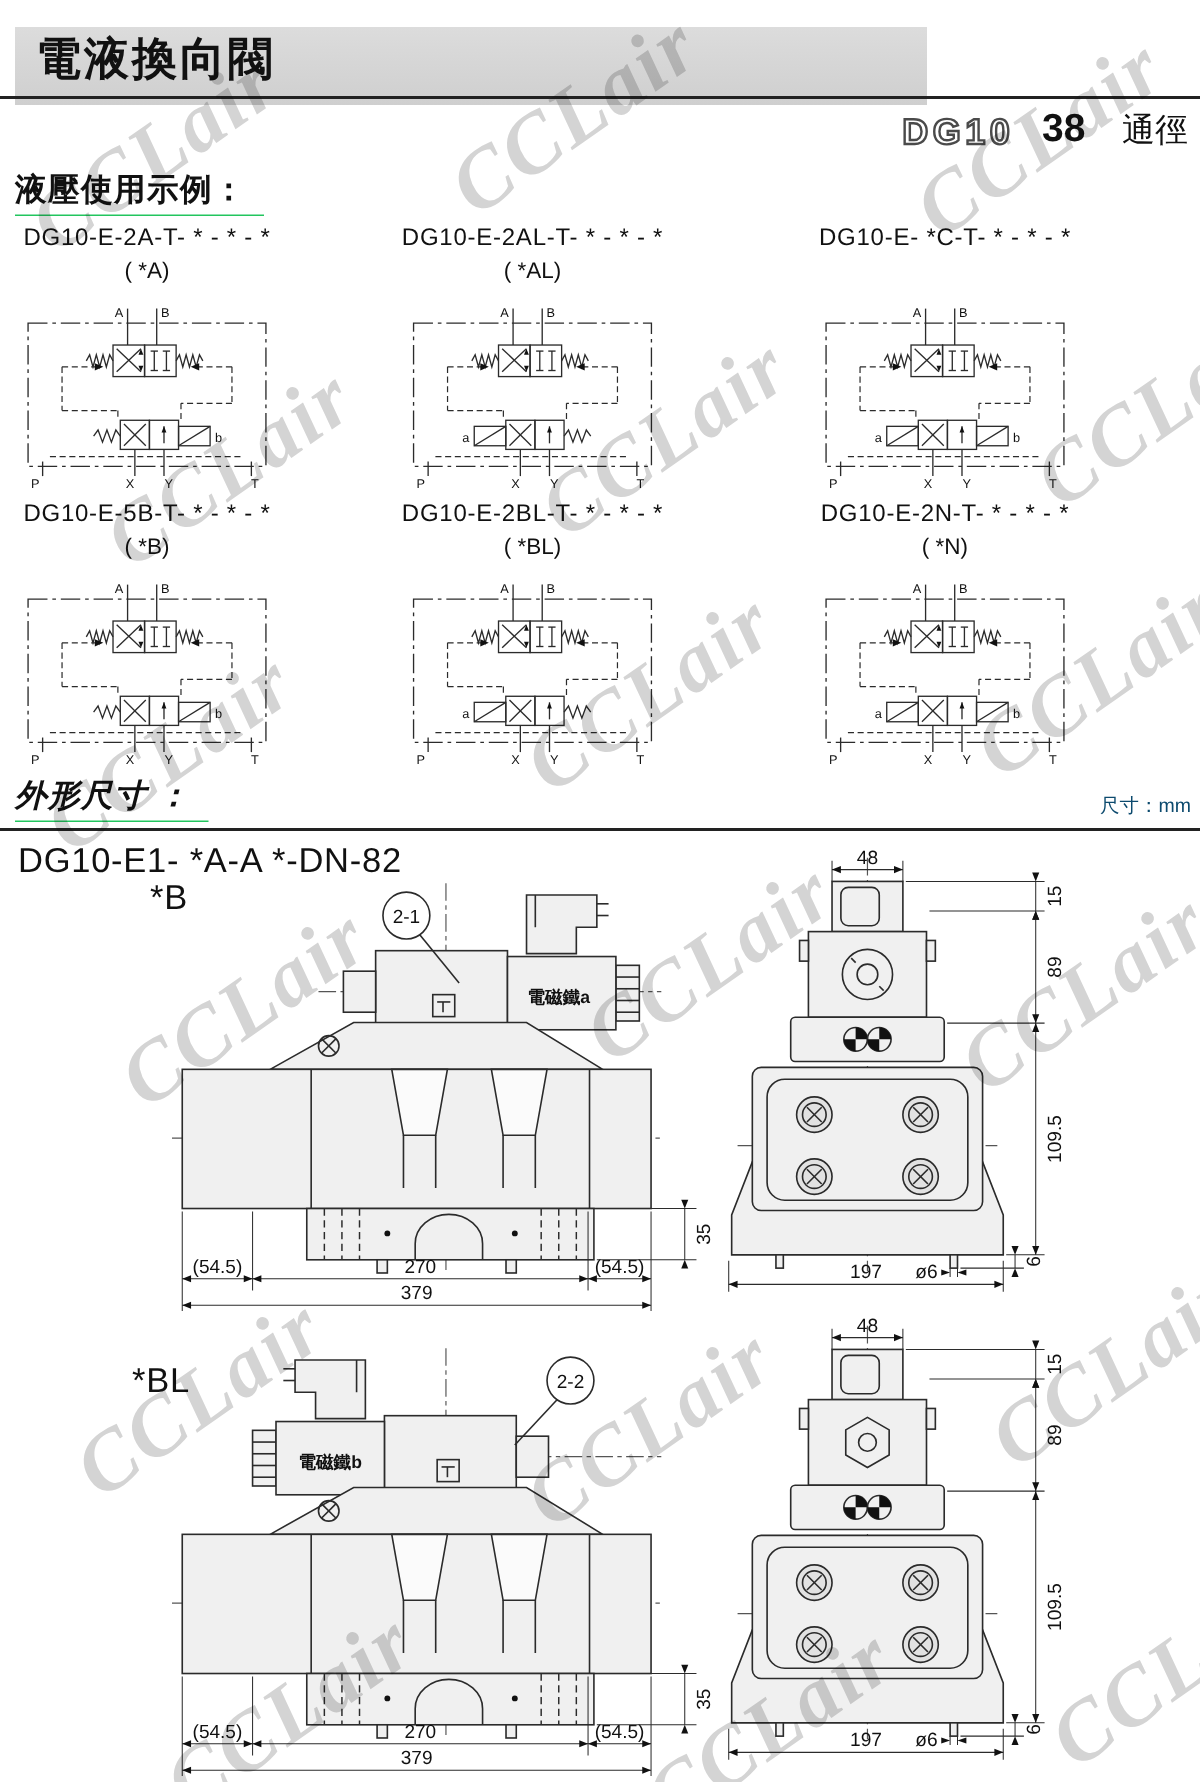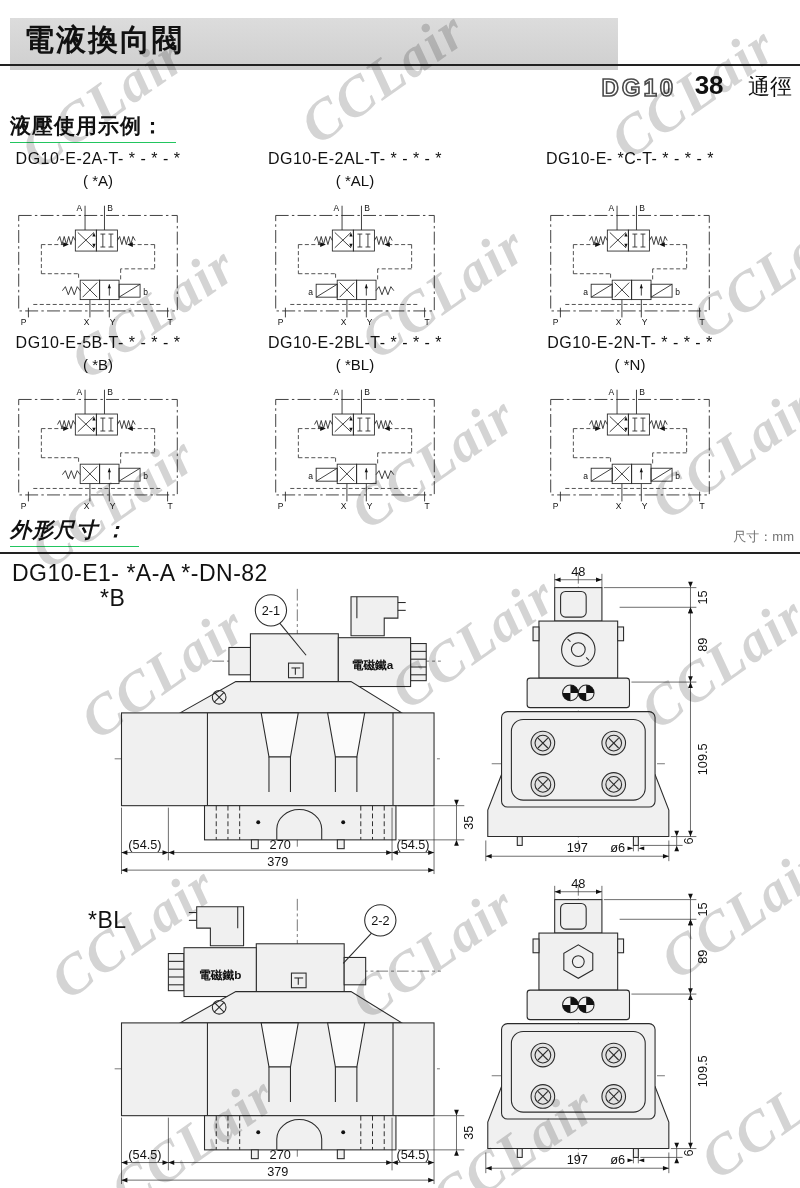--- a/index.html
+++ b/index.html
@@ -11,21 +11,21 @@
             font-size:30px;font-weight:bold;line-height:44px;padding-left:14px;box-sizing:border-box;letter-spacing:2px;}
   .hrule{left:0;top:64px;width:800px;height:2px;background:#222;}
   .logo{left:628px;top:3px;width:168px;height:60px;}
   .modelline{right:8px;top:70px;text-align:right;white-space:nowrap;}
   .dg10{font-size:24px;font-weight:bold;letter-spacing:3px;color:#4c1d95;
         -webkit-text-fill-color:#fff;-webkit-text-stroke:1.6px #4a4a4a;vertical-align:-2px;}
   .size32{font-size:26px;font-weight:bold;margin-left:14px;}
   .sizeunit{font-size:22px;margin-left:20px;}
   
   .sechead{font-size:21px;font-weight:bold;letter-spacing:1px;border-bottom:1px solid #22c55e;padding:0 12px 5px 0;}
-  .unitnote{font-size:13px;color:#737373;}
+  .unitnote{font-size:13px;color:#0c4a6e;}
   .dimrule{left:0;top:552px;width:800px;height:2px;background:#222;}
   
   .dcell{width:186px;text-align:center;}
   .dmodel{position:absolute;top:0;width:100%;font-size:16px;letter-spacing:0.5px;white-space:nowrap;}
   .dsub{position:absolute;top:22px;width:100%;font-size:15px;}
   .schem{position:absolute;top:46px;left:50%;transform:translateX(-50%);}
   
   .gmodel{font-size:23px;letter-spacing:0.5px;white-space:nowrap;}
   
   svg{overflow:visible;}

